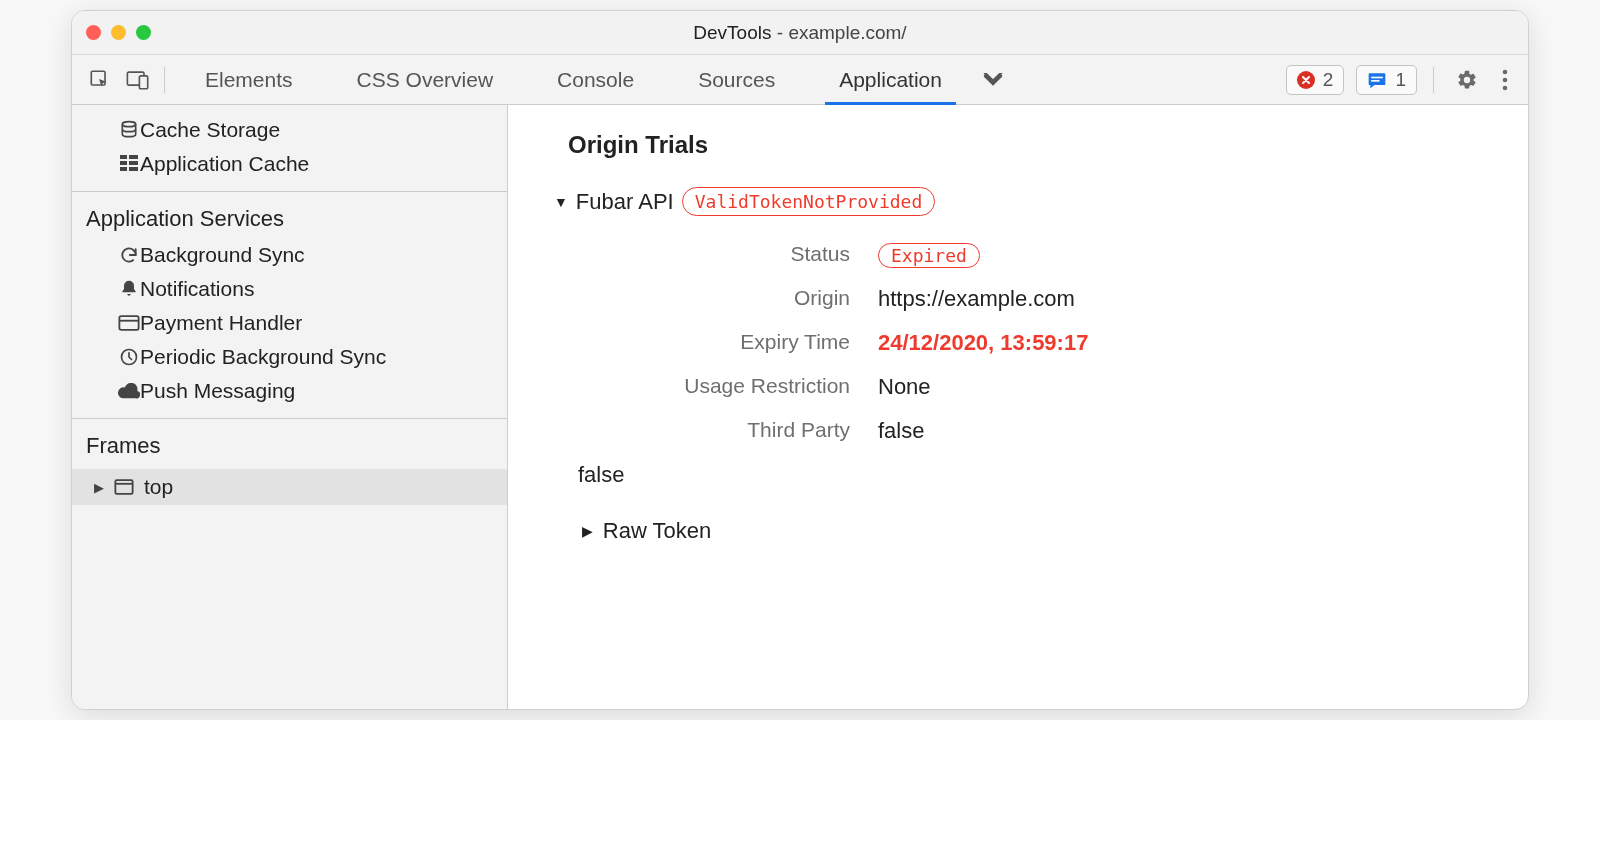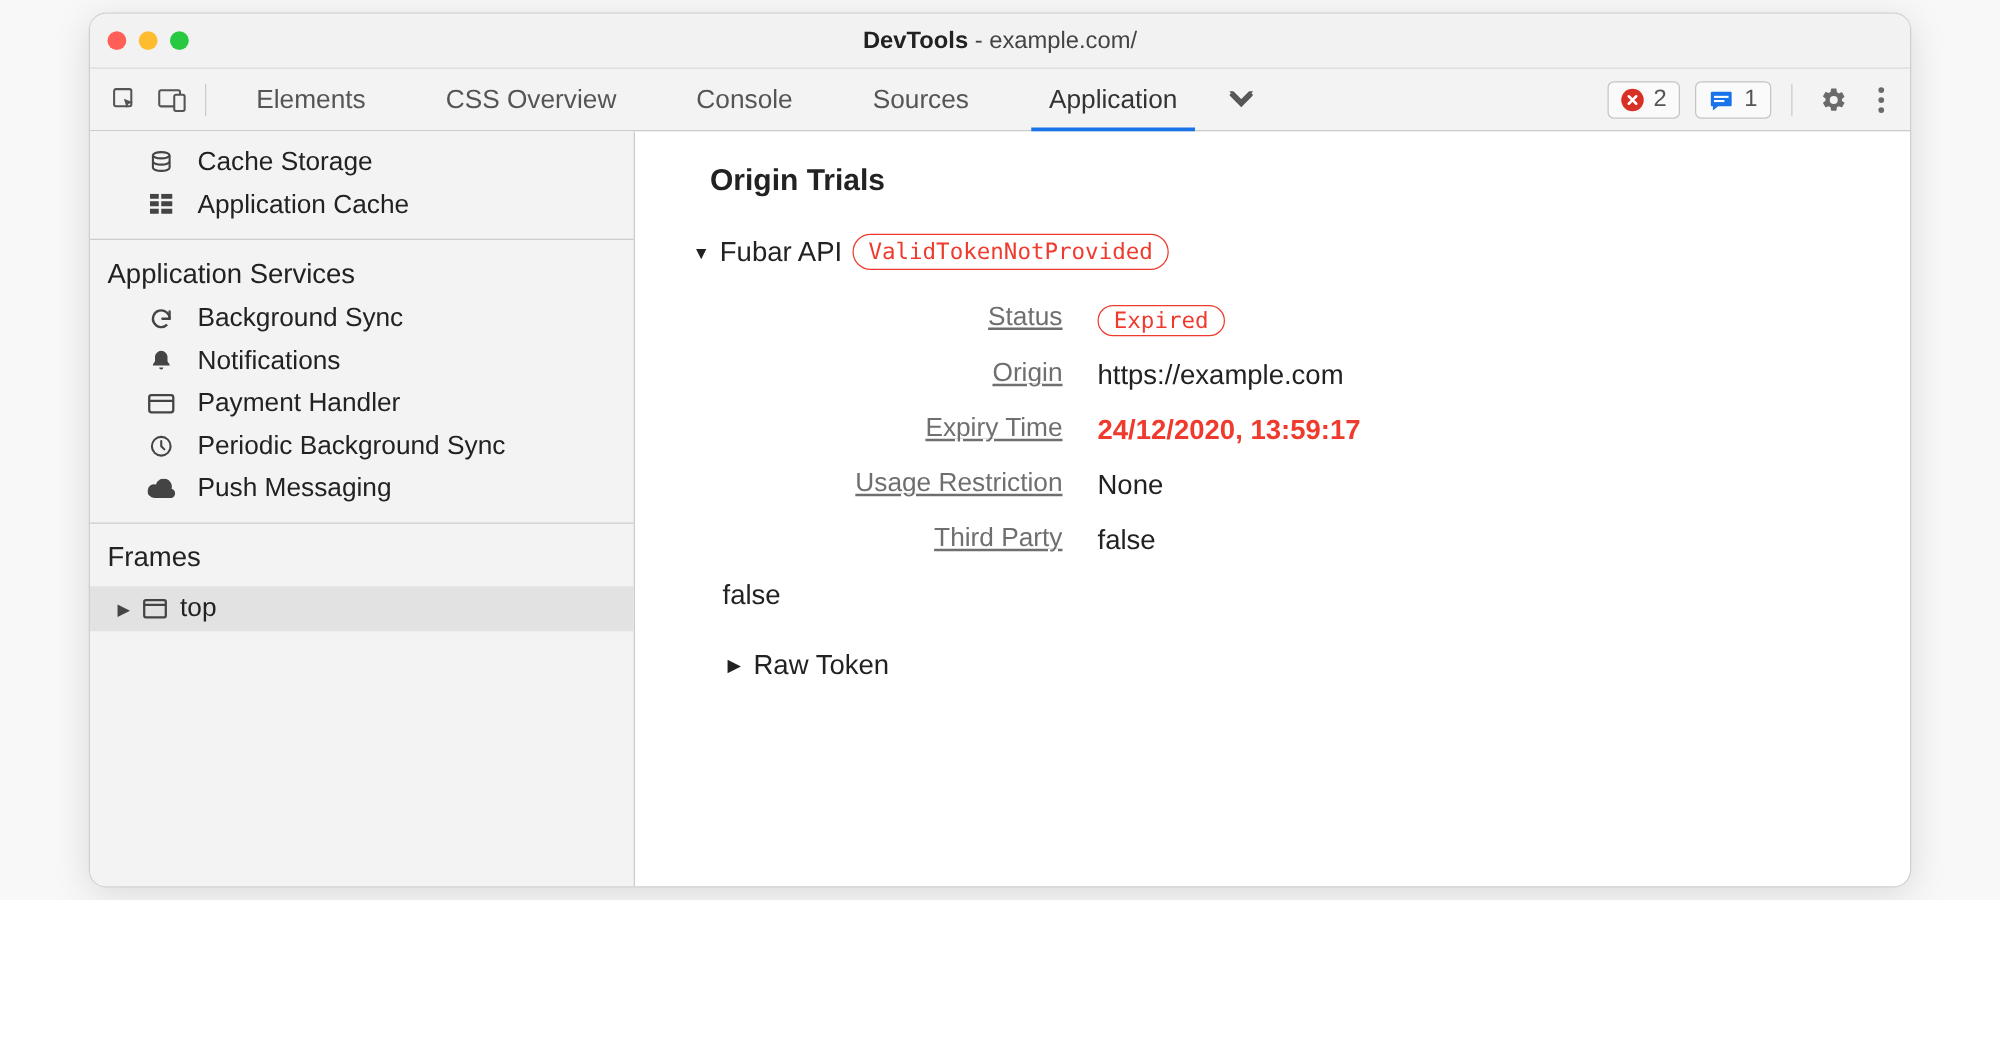--- a/index.html
+++ b/index.html
@@ -27,21 +27,21 @@
     align-items: center;
     position: relative;
     padding: 0 14px;
   }
   .traffic-lights { display:flex; gap:10px; }
   .tl { width:15px; height:15px; border-radius:50%; }
   .tl.red { background:#ff5f57; }
   .tl.yellow { background:#febc2e; }
   .tl.green { background:#28c840; }
   .title-text { position:absolute; left:50%; transform:translateX(-50%); font-size:19px; color:#222; }
-  .title-text .bold { font-weight:700; }
+  .title-text .bold { font-weight:400; }
   .title-text .light { color:#444; }
 
   
   .toolbar {
     height: 50px;
     background:#f3f3f3;
     border-bottom:1px solid #ccc;
     display:flex;
     align-items:center;
     padding: 0 14px;
@@ -60,36 +60,36 @@
   .badge-box { border:1px solid #c4c4c4; border-radius:5px; padding:3px 10px; display:flex; align-items:center; gap:8px; font-size:19px; color:#555; background:#fafafa;}
   .badge-circle { width:18px; height:18px; border-radius:50%; display:inline-flex; align-items:center; justify-content:center; font-size:13px; color:#fff; font-weight:700; line-height:1;}
   .err-circle { background:#d93025; }
   .msg-icon { color:#1a73e8; font-size:20px; }
   .vsep { width:1px; height:26px; background:#ccc; margin: 0 4px; }
   .gear, .kebab { color:#6a6a6a; font-size:22px; padding:0 6px; cursor:pointer;}
 
   
   .body { flex:1; display:flex; overflow:hidden; }
   .sidebar { width:436px; background:#f3f3f3; border-right:1px solid #ccc; overflow:auto; padding-bottom:8px;}
-  .side-item { display:flex; align-items:center; gap:18px; padding:5px 0 5px 46px; font-size:21px; color:#222; cursor:pointer;}
+  .side-item { display:flex; align-items:center; gap:0; padding:5px 0 5px 46px; font-size:21px; color:#222; cursor:pointer;}
   .side-item .ico { width:22px; display:flex; justify-content:center; color:#444;}
   .side-divider { height:1px; background:#ccc; margin:10px 0; }
   .side-heading { padding:4px 0 6px 14px; font-size:22px; color:#222; }
   .frames-row { background:#e2e2e2; padding:6px 0 6px 22px; display:flex; align-items:center; gap:10px; font-size:21px; color:#222; cursor:pointer; margin-top:4px;}
   .tri { font-size:13px; color:#444; }
 
   .content { flex:1; overflow:auto; padding: 26px 40px; font-size:21px; color:#222; }
   .ot-title { font-weight:800; font-size:24px; margin-bottom:28px; margin-left:20px;}
   .trial-head { display:flex; align-items:center; gap:8px; margin-left:6px; margin-bottom:26px;}
   .trial-head .caret { font-size:14px; }
   .trial-head .name { font-size:22px; }
   .pill { border:1.5px solid #ef3b2d; color:#ef3b2d; border-radius:999px; padding:1px 12px; font-family: ui-monospace, Menlo, Consolas, monospace; font-size:18px; line-height:1.4; }
 
   .kv { display:grid; grid-template-columns: 300px 1fr; row-gap:18px; margin-left:30px; max-width:760px;}
-  .kv .k { text-align:right; padding-right:28px; color:#6f6f6f; font-size:21px;text-decoration:underline;}
+  .kv .k { text-align:right; padding-right:28px; color:#6f6f6f; font-size:21px;}
   .kv .v { color:#222; font-size:22px;}
   .kv .v.red { color:#ef3b2d; font-weight:800; }
   .v .pill { font-size:18px; }
 
   .raw-token { margin-top:30px; margin-left:34px; display:flex; align-items:center; gap:10px; font-size:22px;}
   .raw-token .caret { font-size:14px; }
 
   svg { display:block; }
 </style>
 </head>

